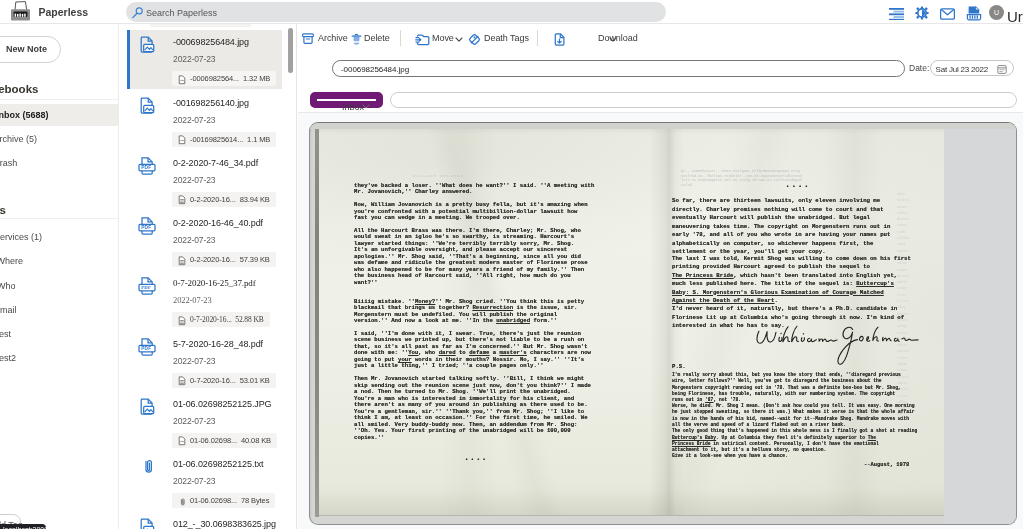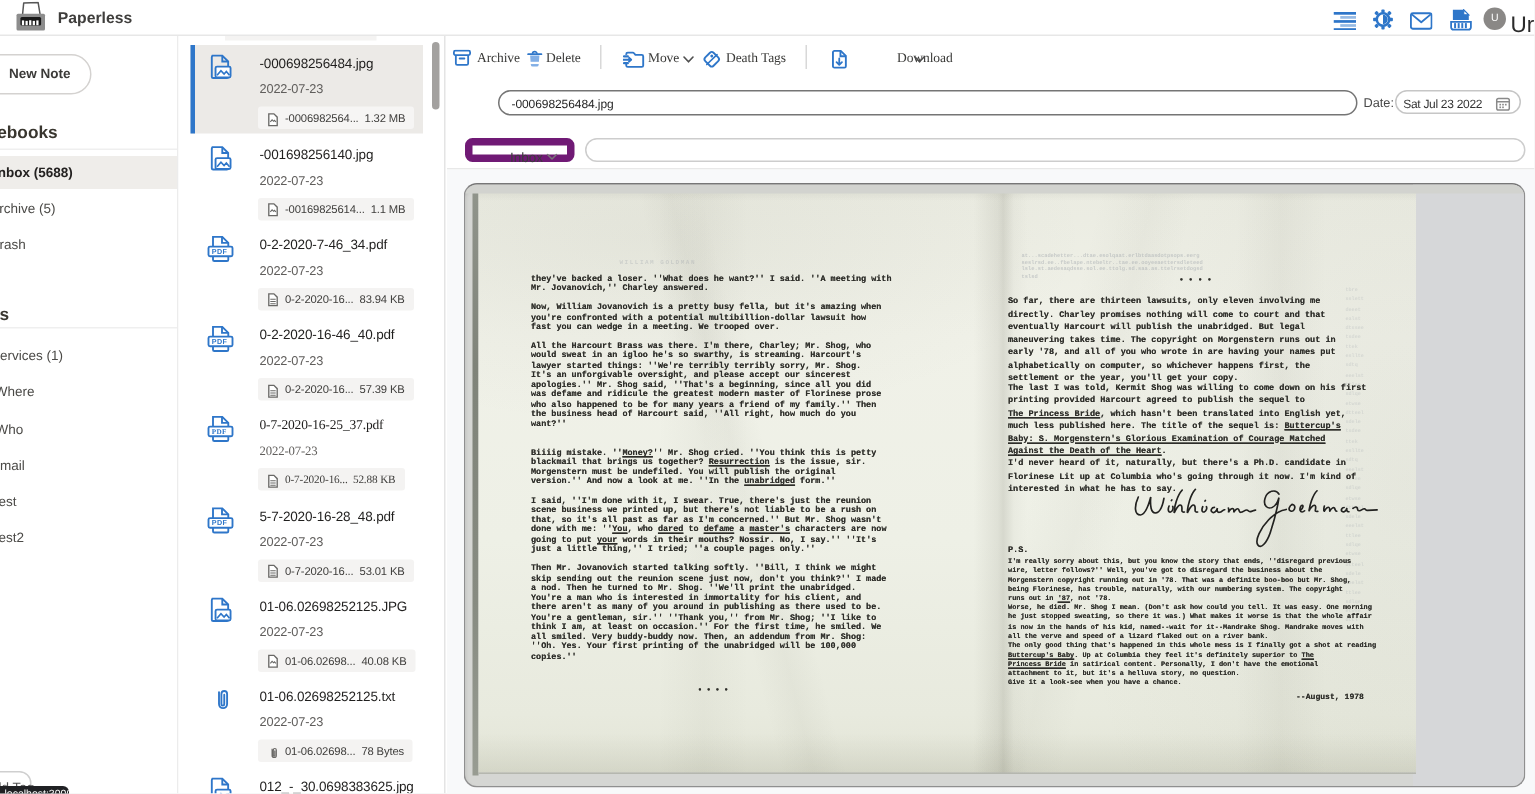--- a/index.html
+++ b/index.html
@@ -50,31 +50,31 @@
 .fitem .t2 { position:absolute; left:46px; top:24px; font-size:8.5px; color:#605e5c; letter-spacing:-.1px; }
 .fitem .pill { position:absolute; left:45px; top:41px; height:15px; border-radius:2px; background:#f4f3f2;
   font-size:7.5px; color:#3f3e3c; white-space:nowrap; padding:3px 6px 0 18px; letter-spacing:-.1px; }
 .fitem.sel .pill { background:#f6f5f4; }
 .fitem .pill svg { position:absolute; left:6px; top:3.5px; }
 #fl-scroll { position:absolute; left:287.5px; top:27.5px; width:5.5px; height:45px; border-radius:3px; background:#a3a19f; }
 #fl-frag { position:absolute; left:150px; top:24px; width:101px; height:3px; background:#f4f3f2; }
 
 
 #main { position:absolute; left:298px; top:24px; width:725px; height:505px; background:#fff; }
-.tbtxt { position:absolute; top:9px; font-size:9px; color:#3a3a38; letter-spacing:-.05px;font-family:Liberation Serif, serif; }
+.tbtxt { position:absolute; top:9px; font-size:9px; color:#3a3a38; letter-spacing:-.05px; }
 .tbdiv { position:absolute; top:6px; width:1px; height:16px; background:#d8d8d8; }
 .tbicon { position:absolute; top:9px; }
 #namerow label { position:absolute; font-size:8.5px; color:#484848; }
 #nameinput { position:absolute; left:34px; top:35.5px; width:573px; height:17.5px; border:1px solid #757575;
   border-radius:9px; background:#fff; }
 #nameinput span { position:absolute; left:8px; top:4px; font-size:8px; color:#1f1f1f; letter-spacing:-.05px; }
 #datebtn { position:absolute; left:632px; top:35.5px; width:84px; height:16.5px; border:1px solid #c6c6c6;
   border-radius:8px; background:#fff; }
 #datebtn span { position:absolute; left:4.5px; top:4.5px; font-size:8px; color:#333; white-space:nowrap; letter-spacing:-.2px; }
-#nbsel { position:absolute; left:12px; top:67.5px; width:73px; height:16px; border:5px solid #701a75;
+#nbsel { position:absolute; left:12px; top:67.5px; width:73px; height:16px; border:7px solid #701a75;
   border-radius:5px; background:#fff; }
 #nbsel span { position:absolute; left:25px; top:3.5px; font-size:9px; color:#3c3c3c; }
 #taginput { position:absolute; left:91.5px; top:67.5px; width:627px; height:16px; border:1px solid #cdcdcd;
   border-radius:8px; background:#fff; }
 #mdiv { position:absolute; left:0; top:88px; width:725px; height:1px; background:#e8e8e8; }
 #preview { position:absolute; left:0; top:89px; width:725px; height:416px; background:#f8f9fa; }
 
 
 #card { position:absolute; left:309px; top:122px; width:708px; height:403px;
   border:1px solid #8f8f8f; border-top-color:#777; border-radius:9px; background:#d5d6d3;
@@ -392,20 +392,27 @@
     <path d="M5 9 L5.8 1 L15.4 0.6 L16.8 9" fill="#fff" stroke="#565656" stroke-width="1" stroke-linejoin="round"></path>
     <rect x="1" y="8.2" width="19" height="11.2" rx="1" fill="#8d8d8d"></rect>
     <rect x="3.6" y="10.4" width="13.8" height="5.6" rx="1" fill="#191919"></rect>
     <rect x="4.6" y="12.6" width="1.5" height="3.2" fill="#fff"></rect>
     <rect x="7" y="12.9" width="1.5" height="2.9" fill="#fff"></rect>
     <rect x="9.4" y="12.5" width="1.5" height="3.3" fill="#fff"></rect>
     <rect x="11.8" y="12.9" width="1.5" height="2.9" fill="#fff"></rect>
     <rect x="14.2" y="12.6" width="1.5" height="3.2" fill="#fff"></rect>
   </svg></div>
   <div id="brand">Paperless</div>
+  <div id="search">
+    <svg style="position:absolute; left:5.5px; top:3.5px;" width="13" height="14" viewBox="0 0 13 14">
+          <circle cx="8.2" cy="4.9" r="3" fill="none" stroke="#3b82d4" stroke-width="1.15"></circle>
+          <path d="M6 7.3 L1.8 11.6" stroke="#3b82d4" stroke-width="1.3" stroke-linecap="round"></path>
+        </svg>
+    <span class="ph">Search Paperless</span>
+  </div>
   <svg class="ticon" style="left:889px; top:7.5px;" width="15" height="12" viewBox="0 0 15 12">
         <g fill="#2e76c9">
           <rect x="0" y="0" width="15" height="1.8"></rect>
           <rect x="4.5" y="2.7" width="10.5" height="1.8" opacity=".5"></rect>
           <rect x="0" y="5.4" width="15" height="1.8"></rect>
           <rect x="4.5" y="8.1" width="10.5" height="1.8" opacity=".5"></rect>
           <rect x="0" y="10.8" width="15" height="1.8"></rect>
         </g>
       </svg>
   <svg class="ticon" style="left:914.5px; top:6px;" width="14" height="14" viewBox="0 0 14 14">

